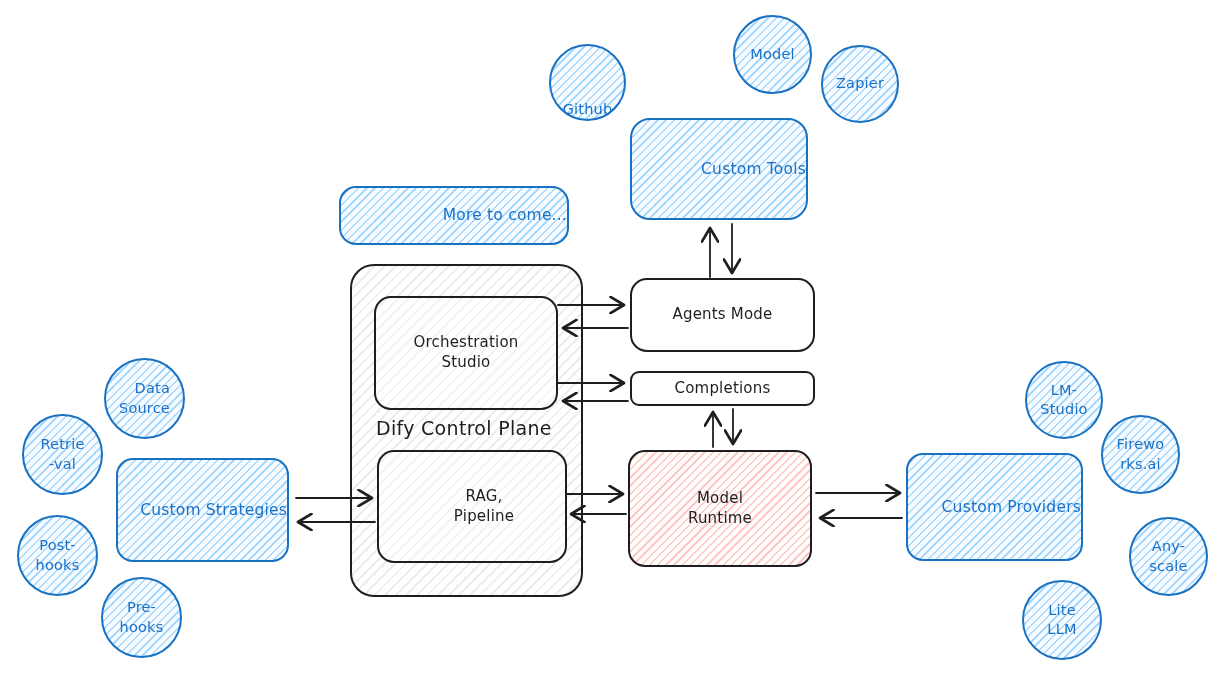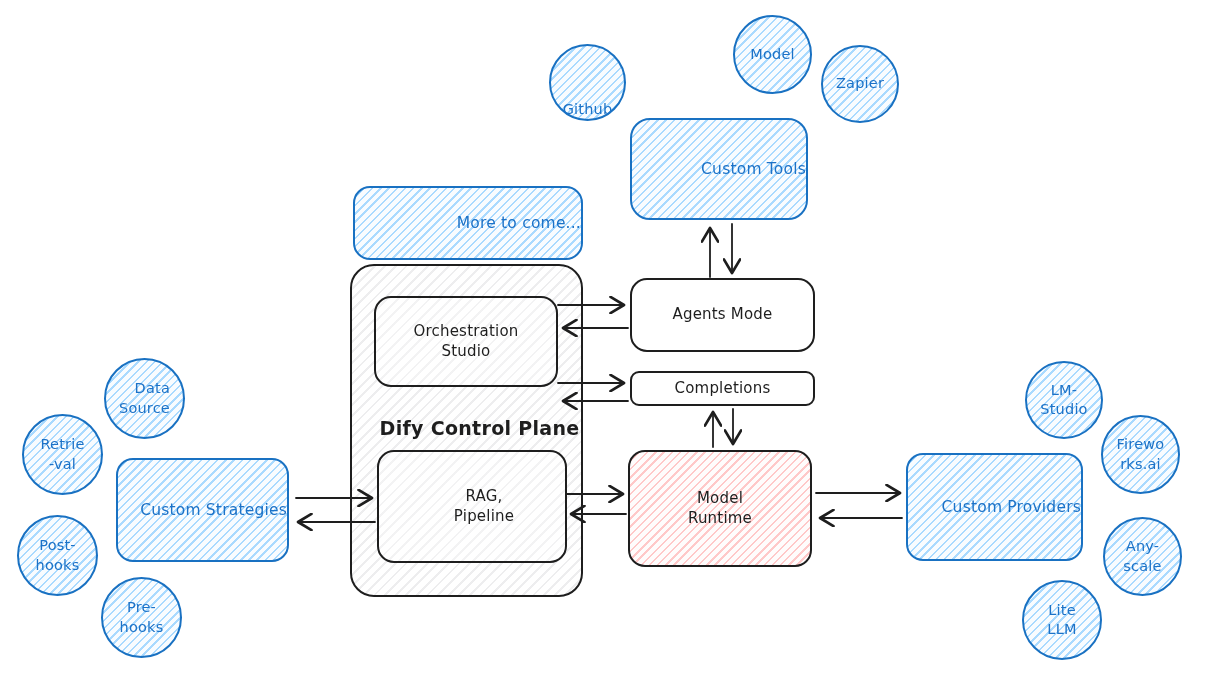--- a/index.html
+++ b/index.html
@@ -55,23 +55,23 @@
   }
   .pink-hatch {
     background-color: #fffcfc;
     background-image: repeating-linear-gradient(135deg,
       rgba(255, 150, 150, 0.5) 0px, rgba(255, 150, 150, 0.5) 1.7px,
       rgba(255, 255, 255, 0) 1.7px, rgba(255, 255, 255, 0) 5.8px);
   }
   .plane-label {
     position: absolute;
     font-size: 19px;
-    font-weight: 700;
+    font-weight: 400;
     color: #1e1e1e;
-    text-align: center;
+    text-align: left;
     letter-spacing: 0.3px;
     padding-left: 26px;
   }
   .arrows {
     position: absolute;
     left: 0; top: 0;
     width: 1209px; height: 693px;
     pointer-events: none;
     z-index: 5;
   }
@@ -89,28 +89,28 @@
     <span class="lbl">Model</span>
   </div>
   <div class="shape circle blue" style="left:821px; top:45px; width:78px; height:78px;">
     <span class="lbl">Zapier</span>
   </div>
 
   <div class="shape box blue" style="left:630px; top:118px; width:178px; height:102px; border-radius:20px;">
     <span class="lbl">Custom Tools</span>
   </div>
 
-  <div class="shape box blue" style="left:353px; top:186px; width:230px; height:74px;">
+  <div class="shape box blue" style="left:339px; top:186px; width:230px; height:59px;">
     <span class="lbl">More to come...</span>
   </div>
 
   <div class="shape black-box container-box" style="left:350px; top:264px; width:233px; height:333px;"></div>
   <div class="plane-label" style="left:350px; top:417px; width:233px;">Dify Control Plane</div>
 
-  <div class="shape box black-box faint-hatch" style="left:374px; top:296px; width:184px; height:91px;">
+  <div class="shape box black-box faint-hatch" style="left:374px; top:296px; width:184px; height:114px;">
     <span class="lbl">Orchestration
 Studio</span>
   </div>
 
   <div class="shape box black-box faint-hatch" style="left:377px; top:450px; width:190px; height:113px;padding-left:24px;">
     <span class="lbl">RAG,
 Pipeline</span>
   </div>
 
   <div class="shape box black-box" style="left:630px; top:278px; width:185px; height:74px;">
@@ -152,21 +152,21 @@
   </div>
 
   <div class="shape circle blue" style="left:1025px; top:361px; width:78px; height:78px;">
     <span class="lbl">LM-
 Studio</span>
   </div>
   <div class="shape circle blue" style="left:1101px; top:415px; width:79px; height:79px;">
     <span class="lbl">Firewo
 rks.ai</span>
   </div>
-  <div class="shape circle blue" style="left:1103px; top:517px; width:79px; height:79px;">
+  <div class="shape circle blue" style="left:1129px; top:517px; width:79px; height:79px;">
     <span class="lbl">Any-
 scale</span>
   </div>
   <div class="shape circle blue" style="left:1022px; top:580px; width:80px; height:80px;">
     <span class="lbl">Lite
 LLM</span>
   </div>
 
   <svg class="arrows" viewBox="0 0 1209 693">
     <defs>

